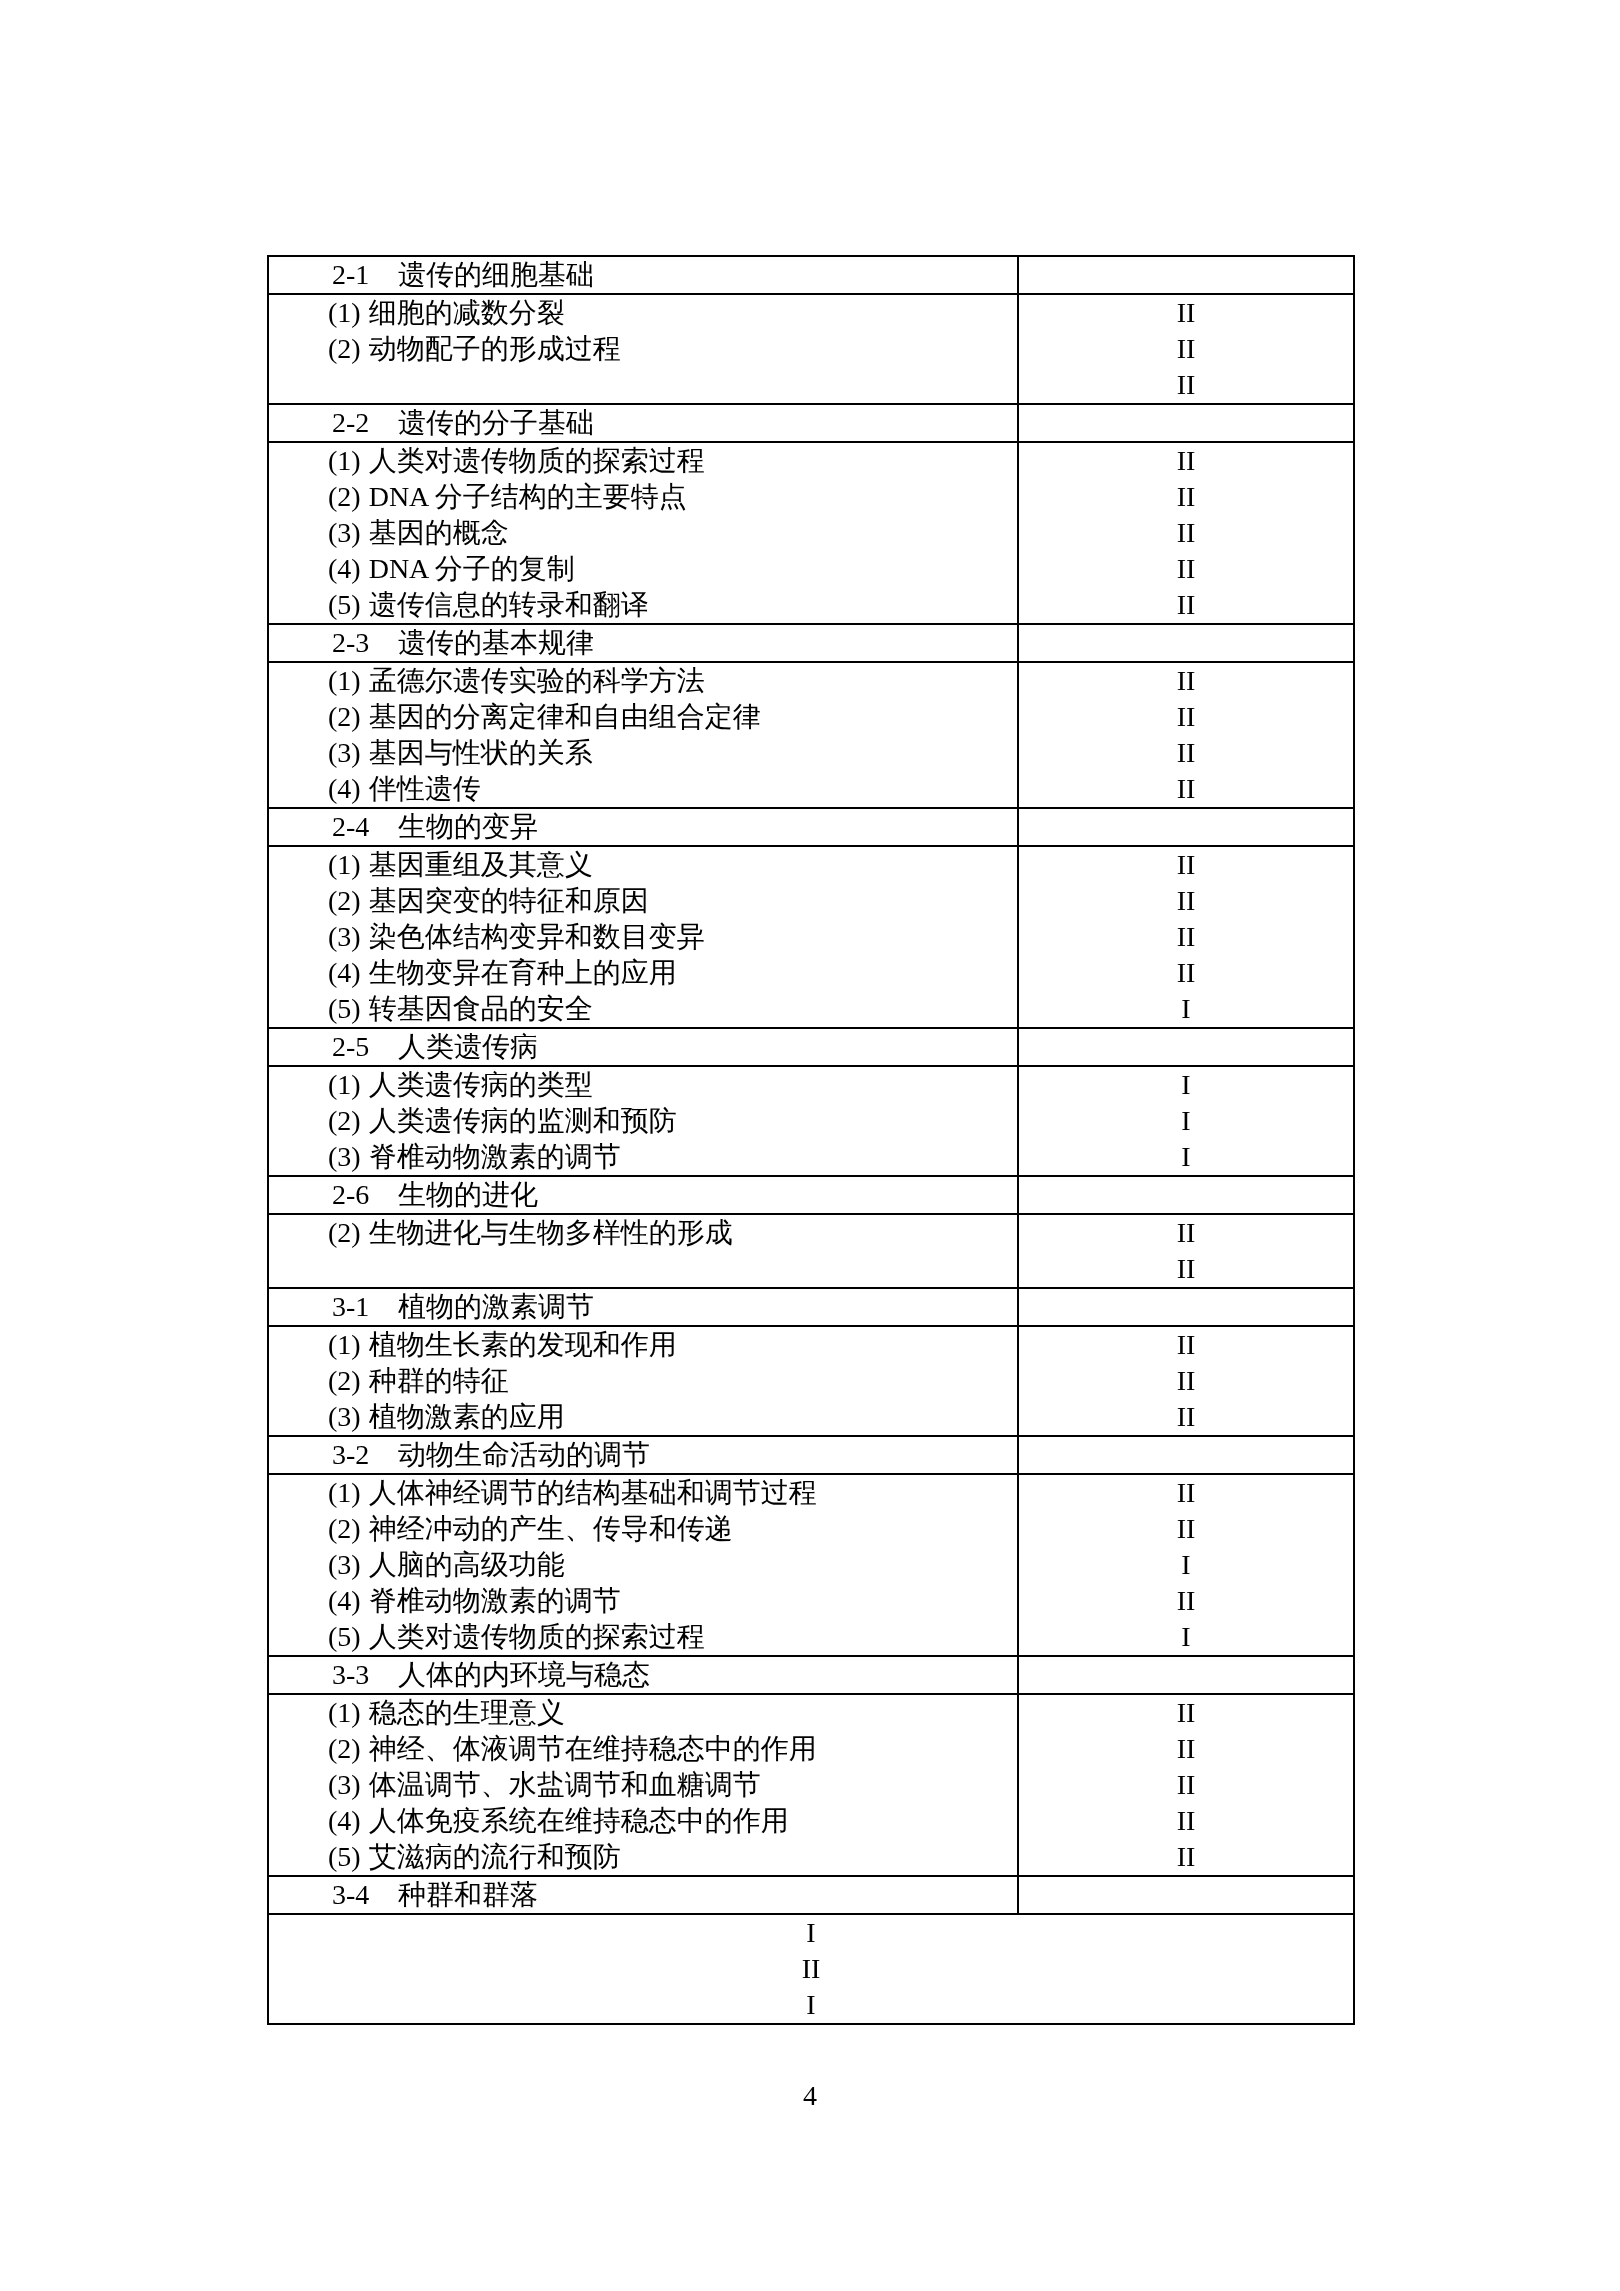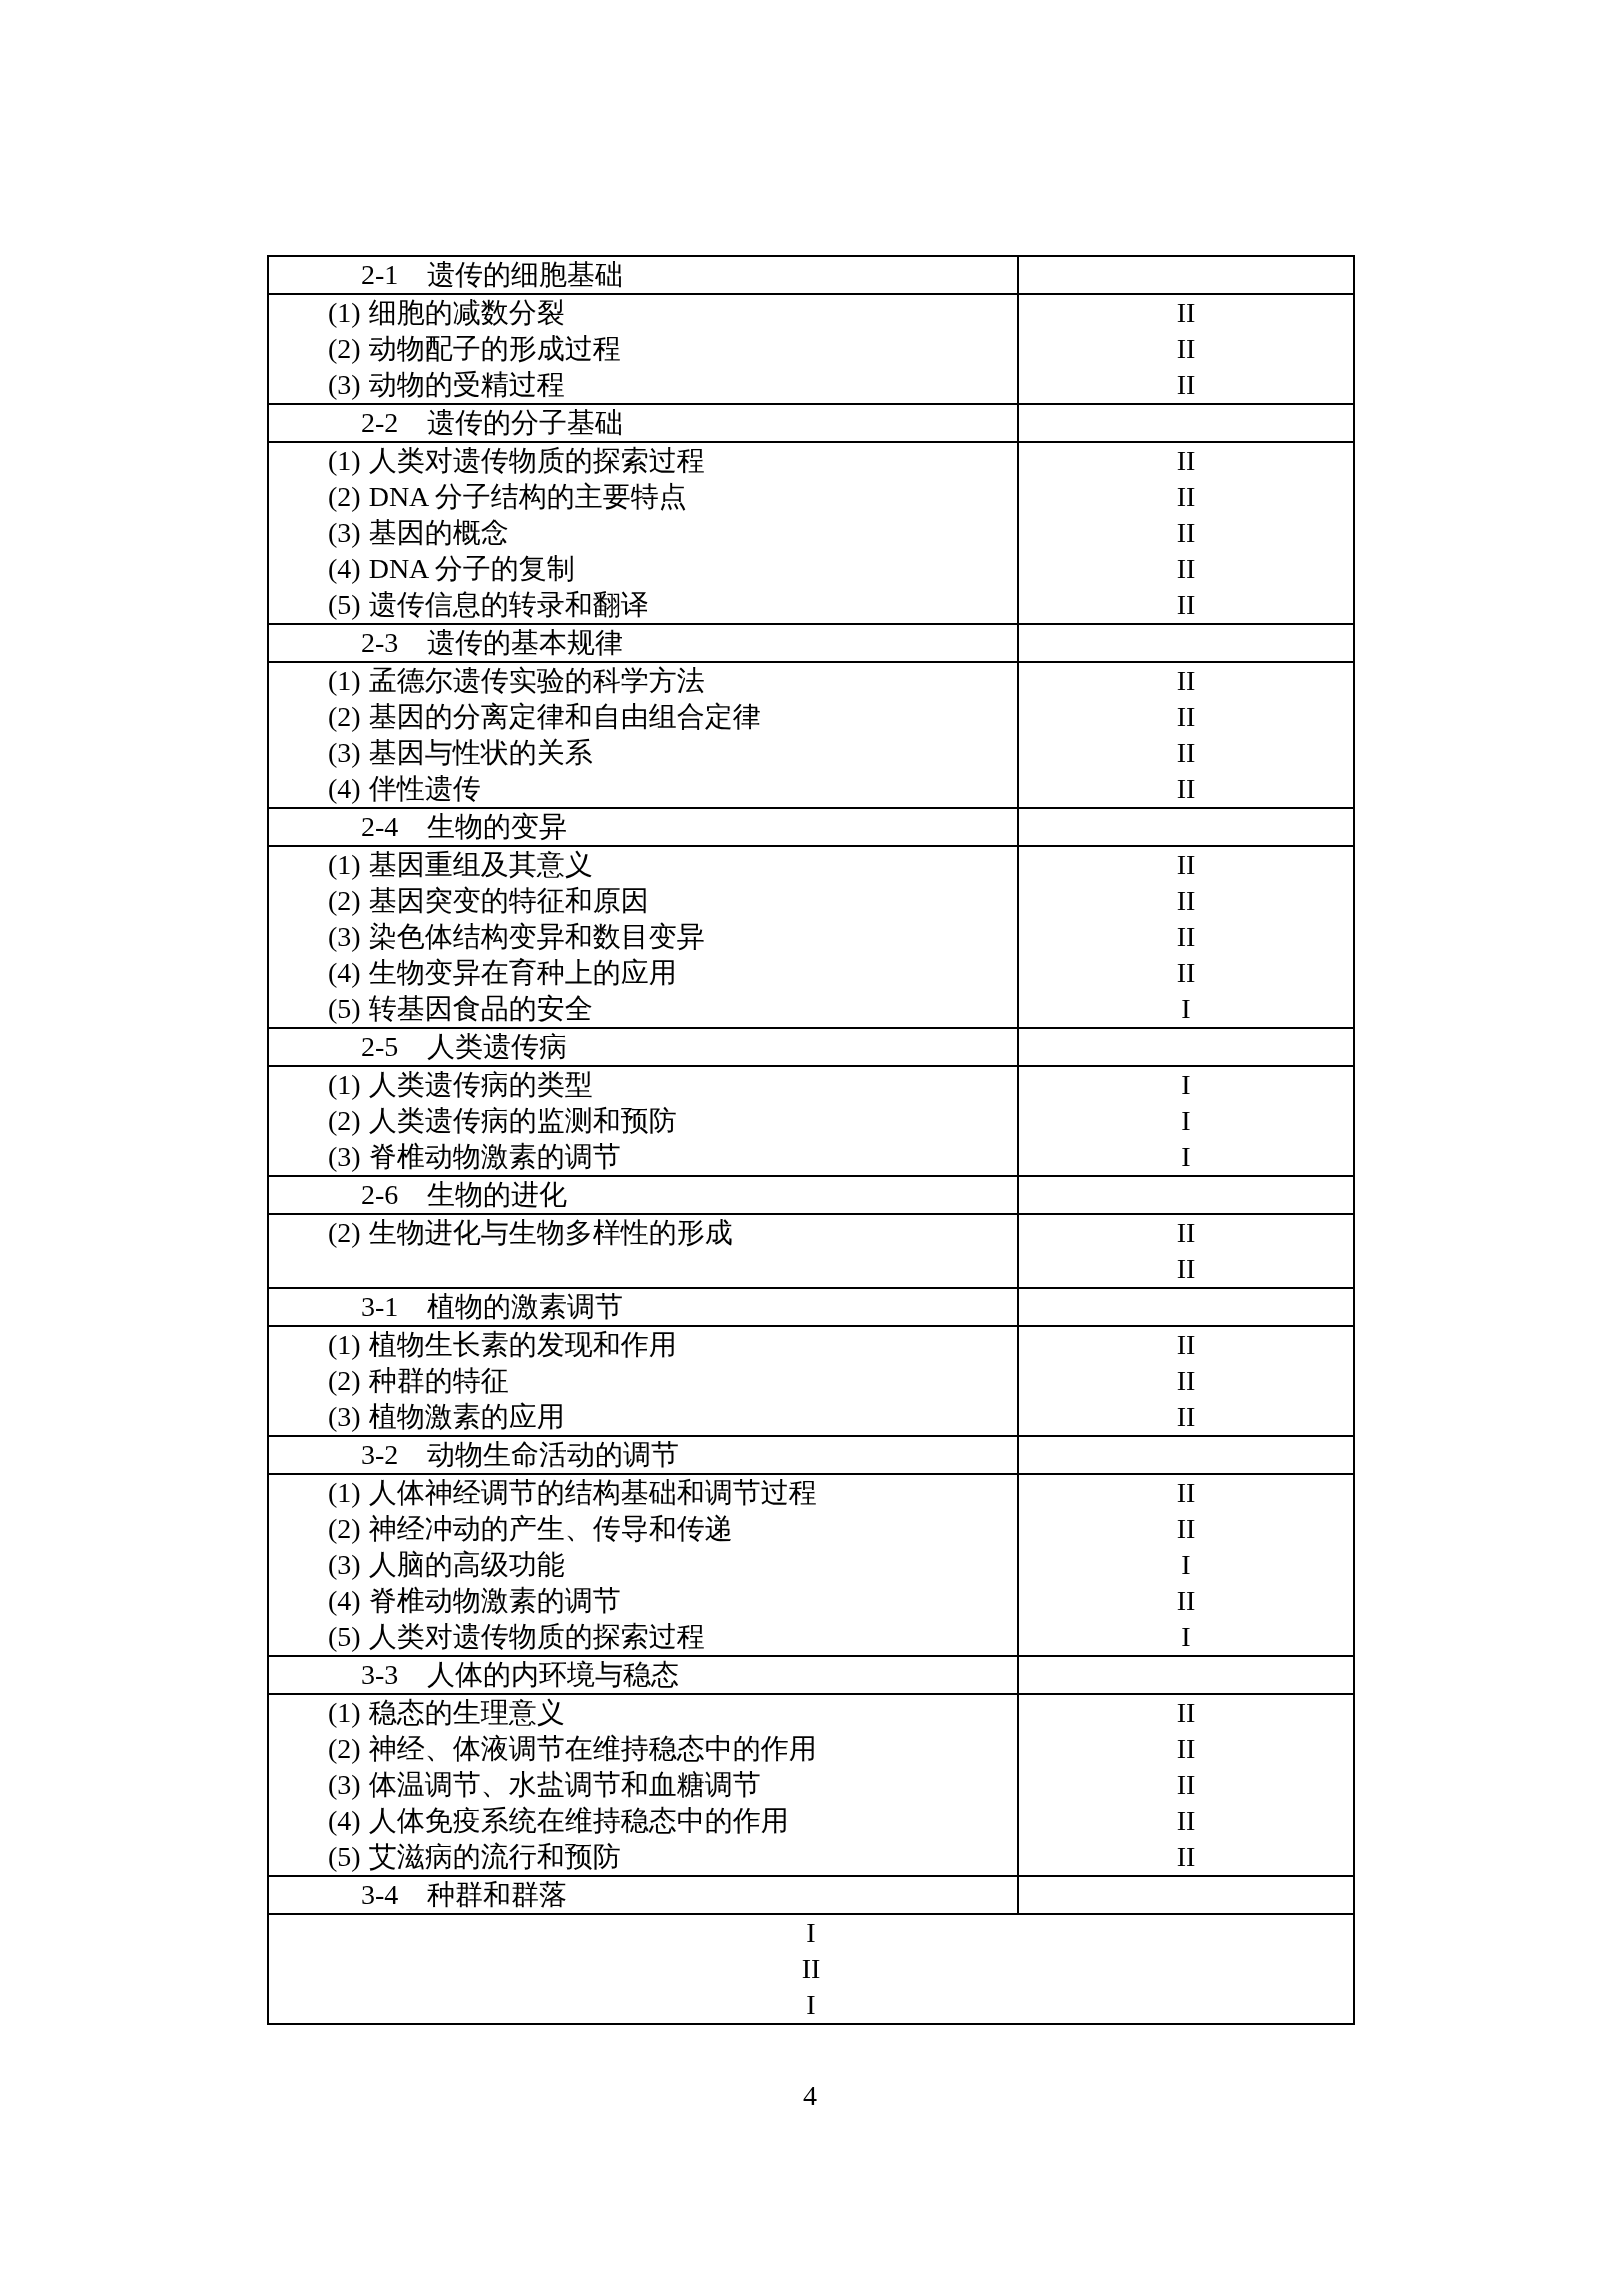--- a/index.html
+++ b/index.html
@@ -18,21 +18,21 @@
     width: 1088px;
     box-sizing: border-box;
     border: 2px solid #000;
     background: #fff;
   }
   .t-row { display: flex; }
   .t-row + .t-row { border-top: 2.9px solid #000; }
   .cell { box-sizing: border-box; }
   .cl { width: 750px; border-right: 2px solid #000; }
   .cr { flex: 1; text-align: center; }
-  .hline { padding-left: 92px; line-height: 36px; white-space: nowrap; }
+  .hline { padding-left: 63px; line-height: 36px; white-space: nowrap; }
   .stitle { margin-left: 21.6px; }
   .iline { padding-left: 59px; line-height: 36px; white-space: nowrap; }
   .itext { margin-left: 1px; }
   .lline { line-height: 36px; }
   .page-number {
     position: absolute;
     left: 0; top: 2078px;
     width: 1620px;
     text-align: center;
     line-height: 36px;
@@ -57,24 +57,20 @@
   <div class="iline">
     <span class="inum">(1)</span>
     <span class="itext">细胞的减数分裂</span>
   </div>
 
   <div class="iline">
     <span class="inum">(2)</span>
     <span class="itext">动物配子的形成过程</span>
   </div>
 
-  <div class="iline">
-    <span class="inum">(3)</span>
-    <span class="itext">动物的受精过程</span>
-  </div>
 </div>
     <div class="cell cr">
   <div class="lline">II</div>
 
   <div class="lline">II</div>
 
   <div class="lline">II</div>
 </div>
   </div>
 

